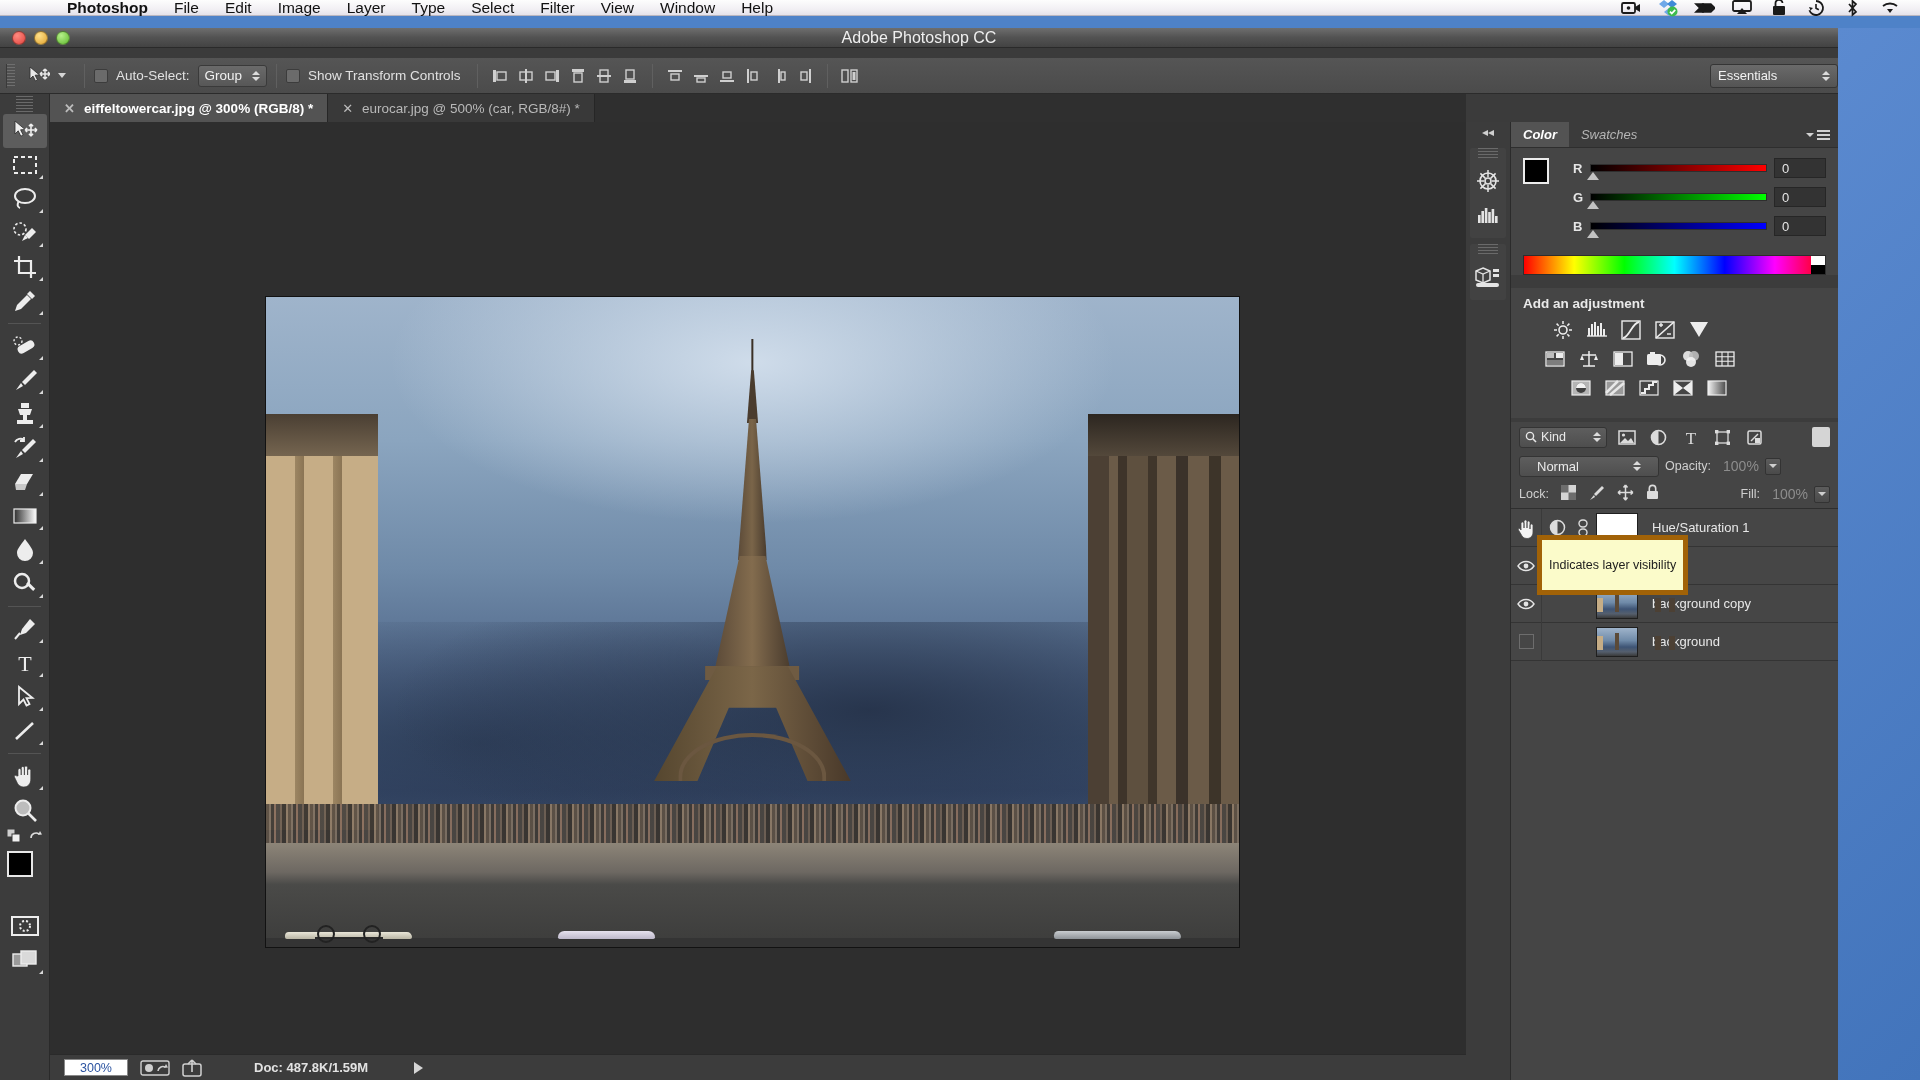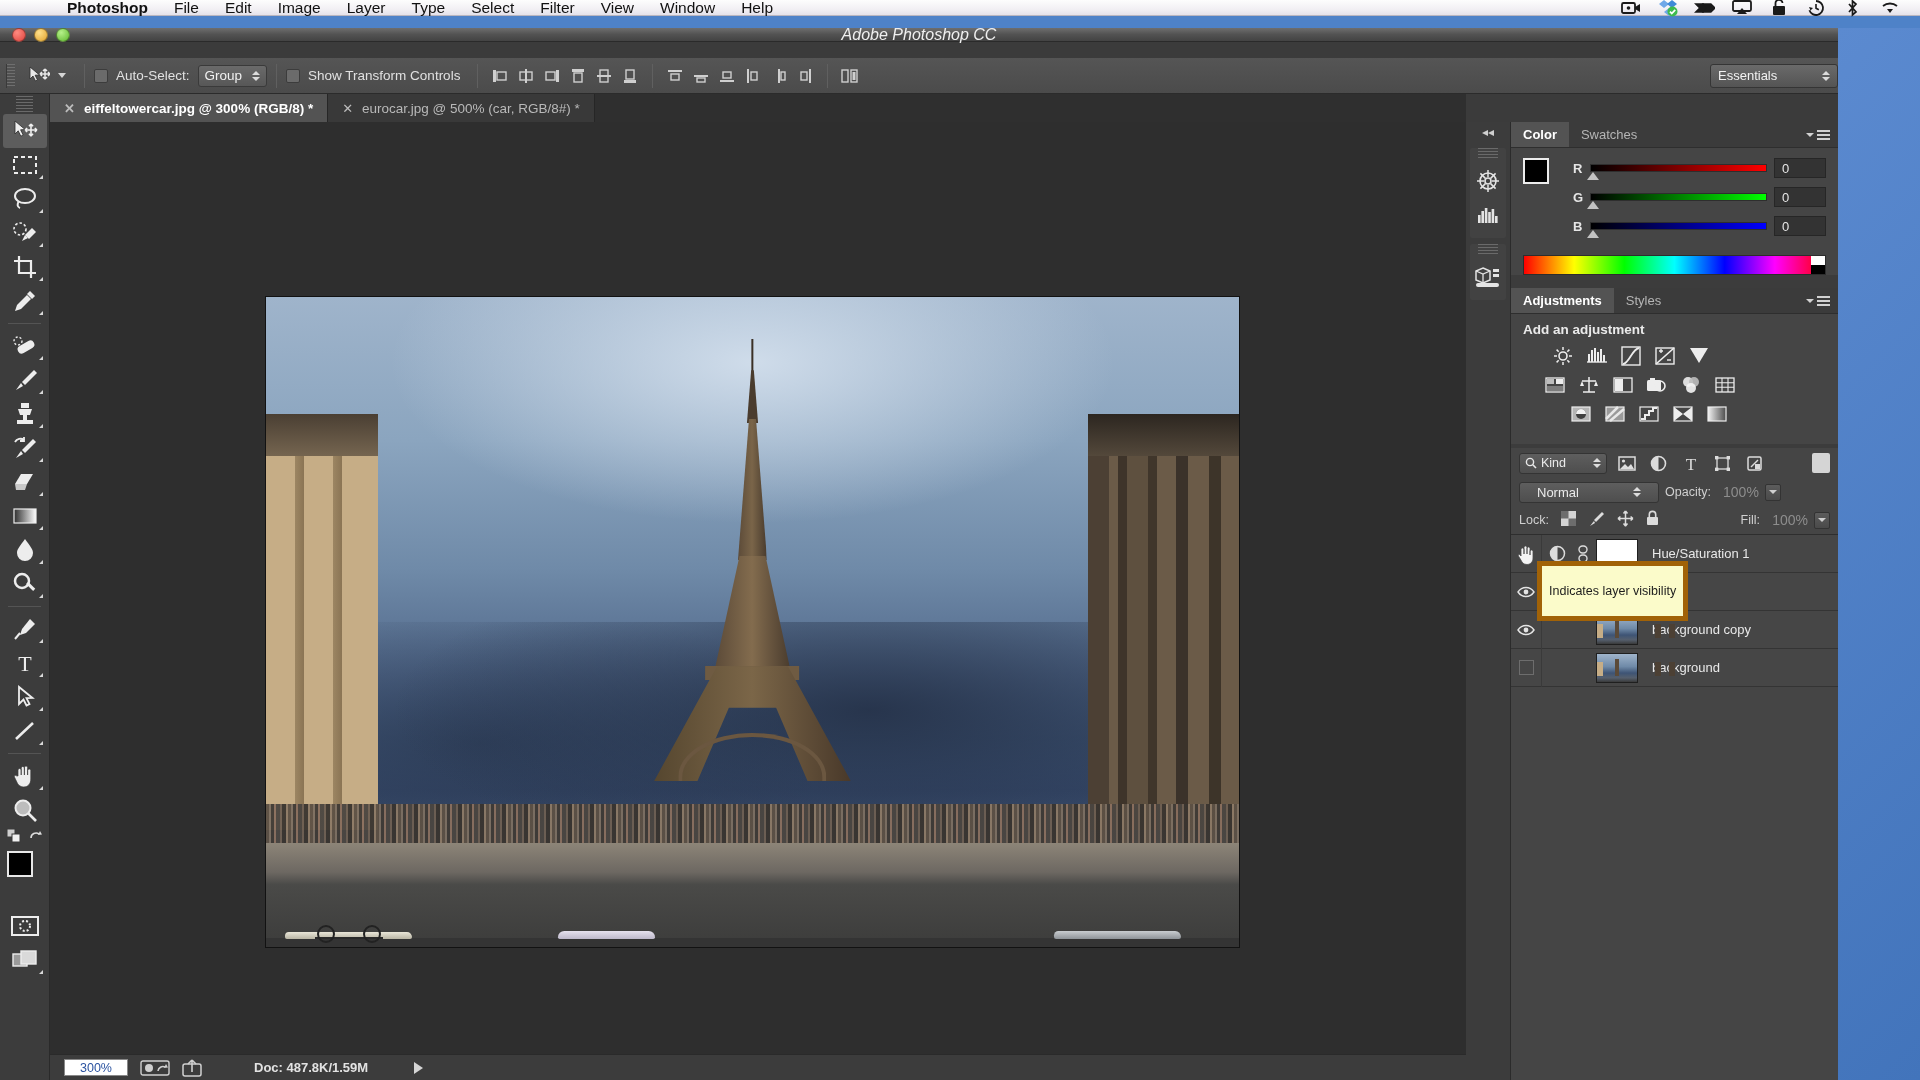--- a/index.html
+++ b/index.html
@@ -24,24 +24,24 @@
   .macbar-right { margin-left: auto; display: flex; align-items: center; gap: 16px; padding-right: 12px; }
   .mbi { width: 21px; height: 21px; display: flex; align-items: center; justify-content: center; color: #1a1a1a; }
   .mbi svg { display: block; }
 
   
   .ps-window {
     position: absolute; left: 0; top: 28px; width: 1838px; height: 1052px;
     background: #3b3b3b;
   }
   .titlebar {
-    position: absolute; left: 0; top: 0; width: 1838px; height: 14px;
+    position: absolute; left: 0; top: 0; width: 1838px; height: 20px;
     background: linear-gradient(to bottom, #6e6e6e 0%, #525252 50%, #434343 100%);
     border-bottom: 1px solid #2a2a2a;
-    display: flex; align-items: center; font-style: italic;
+    display: flex; align-items: center;
   }
   .lights { display: flex; gap: 8px; padding-left: 12px; }
   .light { width: 14px; height: 14px; border-radius: 50%; border: 1px solid rgba(0,0,0,.35); }
   .l-close { background: radial-gradient(circle at 35% 30%, #ff8a80, #e0443e); }
   .l-min   { background: radial-gradient(circle at 35% 30%, #ffe08a, #e0a22e); }
   .l-max   { background: radial-gradient(circle at 35% 30%, #b6f08a, #5fb82e); }
   .win-title {
     position: absolute; left: 0; right: 0; text-align: center;
     font-size: 16px; color: #efefef; pointer-events: none;
   }
@@ -215,20 +215,21 @@
   .dock-grip { height: 12px; margin: 3px 8px 4px;
     background: repeating-linear-gradient(to bottom,#6a6a6a 0 1px, transparent 1px 3px); }
   .dock-btn { height: 34px; display: flex; align-items: center; justify-content: center; }
 
   .panels { position: absolute; left: 1511px; top: 94px; width: 327px; height: 958px; background: #3c3c3c; }
 
   .panel { background: #454545; }
   .panel-tabs {
     height: 26px; background: #3b3b3b; display: flex; align-items: stretch; position: relative;
     border-bottom: 1px solid #2e2e2e;
+    font-style: italic;
   }
   .ptab { padding: 0 12px; display: flex; align-items: center; font-size: 13px; color: #b5b5b5; }
   .ptab.active { background: #535353; color: #fff; font-weight: bold; }
   .pmenu { margin-left: auto; display: flex; align-items: center; padding-right: 8px; gap: 3px; }
   .pmenu .bars { width: 13px; height: 10px;
     background: repeating-linear-gradient(to bottom,#d2d2d2 0 2px, transparent 2px 4px); }
   .pmenu .tri { width: 0; height: 0; border-left: 4px solid transparent; border-right: 4px solid transparent;
     border-top: 4px solid #d2d2d2; }
 
   
@@ -830,32 +831,20 @@
               <span class="numbox">0</span>
             </div>
           </div>
         </div>
         <div class="spectrum"></div>
       </div>
 
       <div class="panel-div"></div>
 
       <div class="panel">
-        <div class="panel-tabs">
-          <div class="ptab active">
-              <span>Adjustments</span>
-            </div>
-          <div class="ptab">
-              <span>Styles</span>
-            </div>
-          <div class="pmenu">
-              <span class="tri"></span>
-              <span class="bars"></span>
-            </div>
-        </div>
         <div class="adj-body">
           <div class="adj-title">Add an adjustment</div>
           <div class="adj-row">
             <span class="adj-ic">
                 <svg width="20" height="20" viewBox="0 0 20 20">
                   <circle cx="10" cy="10" r="4" fill="none" stroke="#ededed" stroke-width="1.6"></circle>
                   <path d="M10 1v3M10 16v3M1 10h3M16 10h3M3.6 3.6l2.1 2.1M14.3 14.3l2.1 2.1M16.4 3.6l-2.1 2.1M5.7 14.3l-2.1 2.1" stroke="#ededed" stroke-width="1.5"></path>
                 </svg>
               </span>
             <span class="adj-ic">

